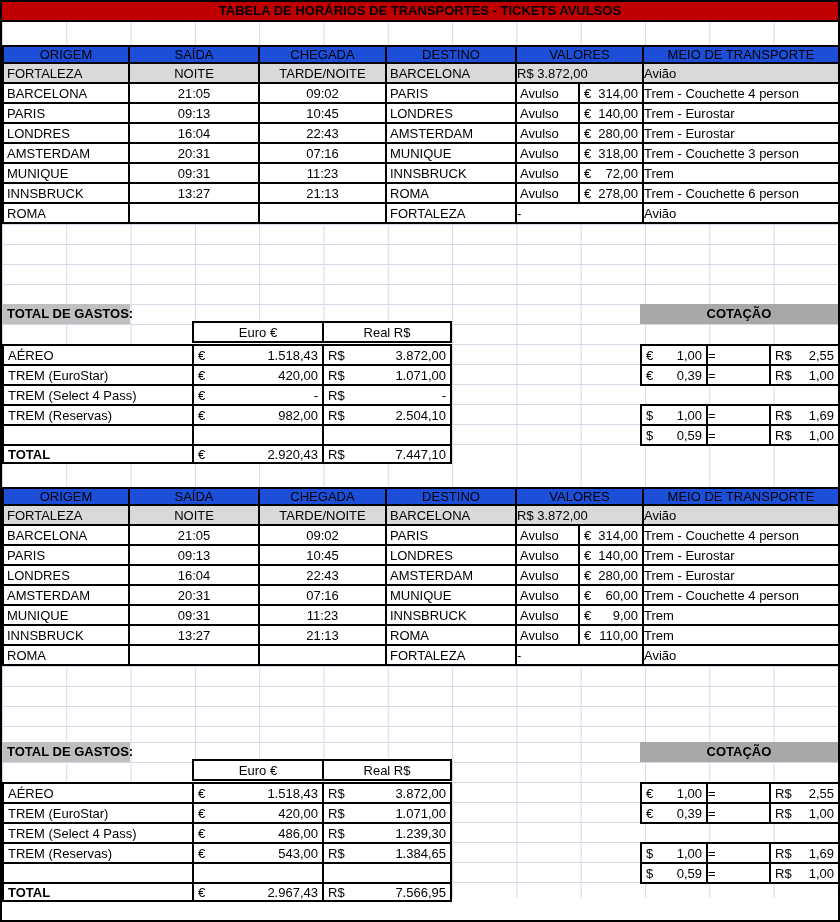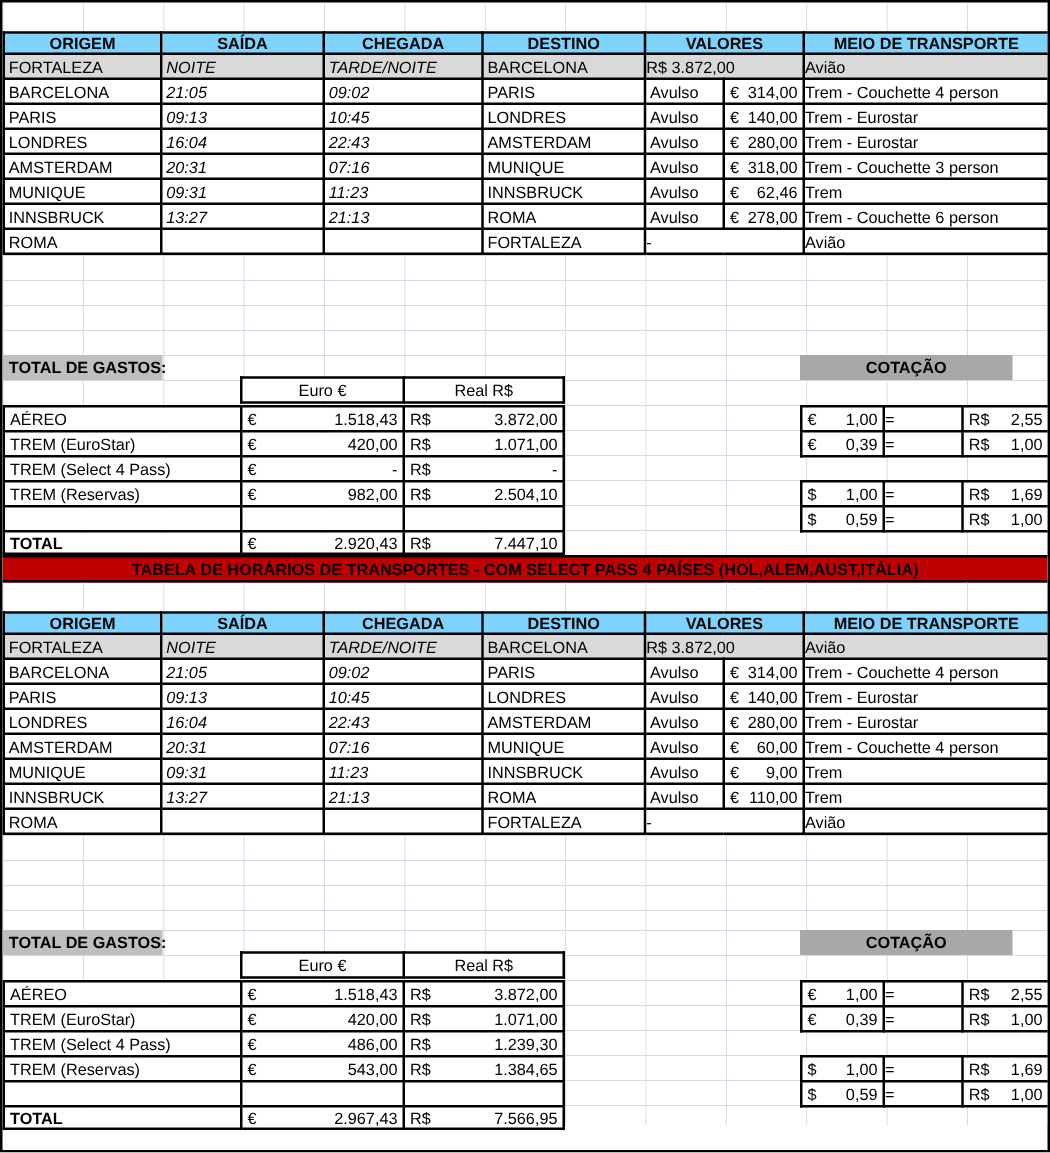--- a/index.html
+++ b/index.html
@@ -6,47 +6,48 @@
   body{font-family:"Liberation Sans","DejaVu Sans",sans-serif;color:#000;}
   #sheet{position:relative;width:840px;height:922px;border:2px solid #000;box-sizing:border-box;overflow:hidden;background:#fff;}
   .grid{background-image:linear-gradient(to right,#d3dae6 1px,transparent 1px),linear-gradient(to bottom,#d3dae6 1px,transparent 1px);background-size:64.3px 20px;}
   .grid-v{background-image:linear-gradient(to right,#d3dae6 1px,transparent 1px);background-size:64.3px 100%;}
   .title-bar{height:20px;background:#C00000;font-weight:bold;font-size:13px;line-height:18px;text-align:center;border-bottom:2px solid #000;box-sizing:border-box;white-space:nowrap;overflow:hidden;}
   .title-bar.t2{height:22px;border-top:2px solid #000;line-height:20px;}
   .spacer{height:23px;}
   table{border-collapse:collapse;table-layout:fixed;}
   .main-table{width:836px;}
   .main-table th,.main-table td{border:2px solid #000;font-size:13px;padding:0;height:20px;white-space:nowrap;overflow:hidden;box-sizing:border-box;}
-  .main-table th{background:#7dd3fc;font-weight:bold;height:17px;text-align:center;}
+  .main-table th{background:#1d4ed8;font-weight:normal;height:17px;text-align:center;}
   .r-gray td{background:#D9D9D9;}
   .al{text-align:left;padding:0 3px !important;}
-  .ar{text-align:left;padding:0 3px !important;font-style:italic;}
+  .ar{text-align:center;padding:0 3px !important;}
   .ac{text-align:left;}
   .mflex{display:flex;justify-content:space-between;padding:0 4px;align-items:center;}
   .totals{position:relative;height:160px;}
   .totals.s2{height:156px;}
   .gap1{height:80px;}
   .gap2{height:76px;}
   .tg-label{position:absolute;left:0;top:0;width:128px;height:20px;background:#BFBFBF;font-weight:bold;font-size:13px;line-height:20px;padding-left:5px;box-sizing:border-box;white-space:nowrap;}
   .blk td{border:2px solid #000;background:#fff;font-size:13px;height:20px;padding:0;box-sizing:border-box;white-space:nowrap;overflow:hidden;}
   .cur-head{position:absolute;left:190px;top:0;width:258px;margin-top:17px;}
   .cur-head td{text-align:center;}
   .tg-block{position:absolute;left:0;top:40px;width:448px;}
   .tg-block .lbl{padding:0 4px;}
   .trow td{height:18px;}
   .bold{font-weight:bold;}
-  .cot-head{position:absolute;left:638px;top:0;width:170px;height:20px;background:#A8A8A8;font-weight:bold;font-size:13px;line-height:20px;text-align:center;box-sizing:border-box;}
+  .cot-head{position:absolute;left:638px;top:0;width:198px;height:20px;background:#A8A8A8;font-weight:bold;font-size:13px;line-height:20px;text-align:center;box-sizing:border-box;}
   .cot-blk{position:absolute;left:638px;width:198px;}
   .b1{top:40px;} .b2{top:100px;}
 </style>
 </head>
 <body>
 
 <div id="sheet">
 
+  <div class="title-bar">TABELA DE HORÁRIOS DE TRANSPORTES - TICKETS AVULSOS</div>
   <div class="spacer grid-v"></div>
 
   <table class="main-table">
     <colgroup>
         <col style="width:126px">
         <col style="width:130px">
         <col style="width:127px">
         <col style="width:130px">
         <col style="width:63px">
         <col style="width:64px">
@@ -127,21 +128,21 @@
     </tr>
     <tr>
       <td class="al">MUNIQUE</td>
       <td class="ar">09:31</td>
       <td class="ar">11:23</td>
       <td class="al">INNSBRUCK</td>
       <td class="al">Avulso</td>
       <td>
             <div class="mflex">
               <span>€</span>
-              <span>62,46</span>
+              <span>72,00</span>
             </div>
           </td>
       <td class="ac">Trem</td>
     </tr>
     <tr>
       <td class="al">INNSBRUCK</td>
       <td class="ar">13:27</td>
       <td class="ar">21:13</td>
       <td class="al">ROMA</td>
       <td class="al">Avulso</td>
@@ -343,21 +344,20 @@
               <div class="mflex">
                 <span>R$</span>
                 <span>1,00</span>
               </div>
             </td>
       </tr>
     </tbody>
       </table>
   </div>
 
-  <div class="title-bar t2">TABELA DE HORÁRIOS DE TRANSPORTES - COM SELECT PASS 4 PAÍSES (HOL,ALEM,AUST,ITÁLIA)</div>
   <div class="spacer grid-v"></div>
 
   <table class="main-table">
     <colgroup>
         <col style="width:126px">
         <col style="width:130px">
         <col style="width:127px">
         <col style="width:130px">
         <col style="width:63px">
         <col style="width:64px">

